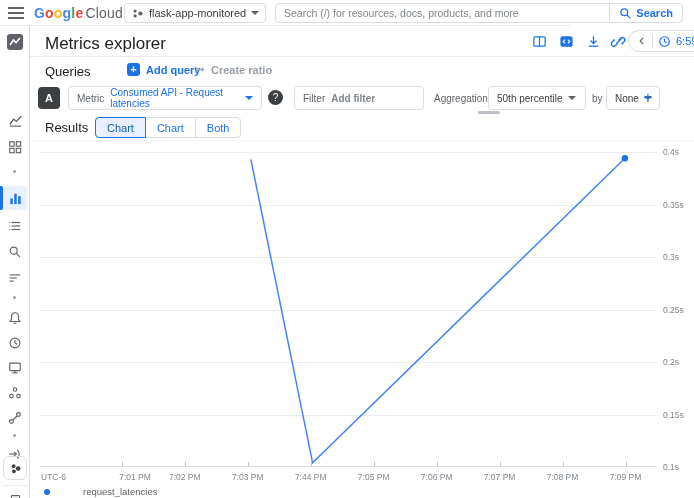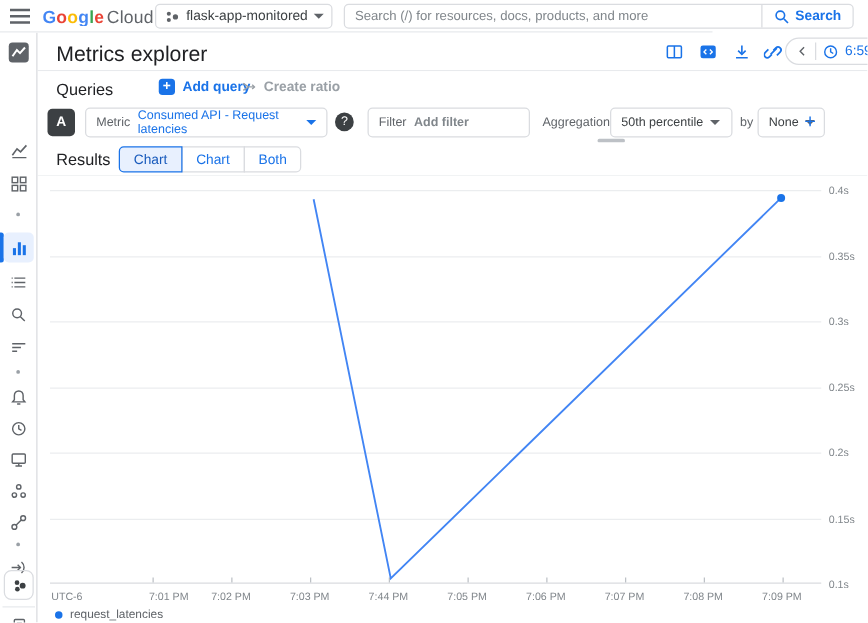--- a/index.html
+++ b/index.html
@@ -87,21 +87,21 @@
   
   #chart-section { left:30px; top:141px; width:664px; height:357px; background:#fff; }
   #chart-plot { position:absolute; left:10px; top:11px; width:617px; height:315px; border-bottom:1px solid #dadce0; }
   .gridline { position:absolute; left:0; width:617px; height:1px; background:#ebedef; }
   .ylab { position:absolute; left:633px; font-size:8.5px; color:#80868b; }
   .xlab { position:absolute; top:331px; width:44px; text-align:center; font-size:8.5px; color:#80868b; }
   .xtick { position:absolute; bottom:0; width:1px; height:4px; background:#bdc1c6; }
   .utc { left:11px; top:331px; font-size:8.5px; color:#80868b; }
   #legend { left:14px; top:345px; display:flex; align-items:center; gap:6px; }
   #legend .dot { width:6px; height:6px; border-radius:50%; background:#1a73e8; }
-  #legend span { font-size:9.5px; color:#5f6368; }
+  #legend span { font-size:9.5px; color:#5f6368;margin-left:27px; }
   svg.lineplot { position:absolute; left:0; top:0; overflow:visible; }
 </style>
 </head>
 <body>
 
 <div id="page">
 
   <div id="topbar" class="abs">
     <div class="burger abs">
         <i></i>

